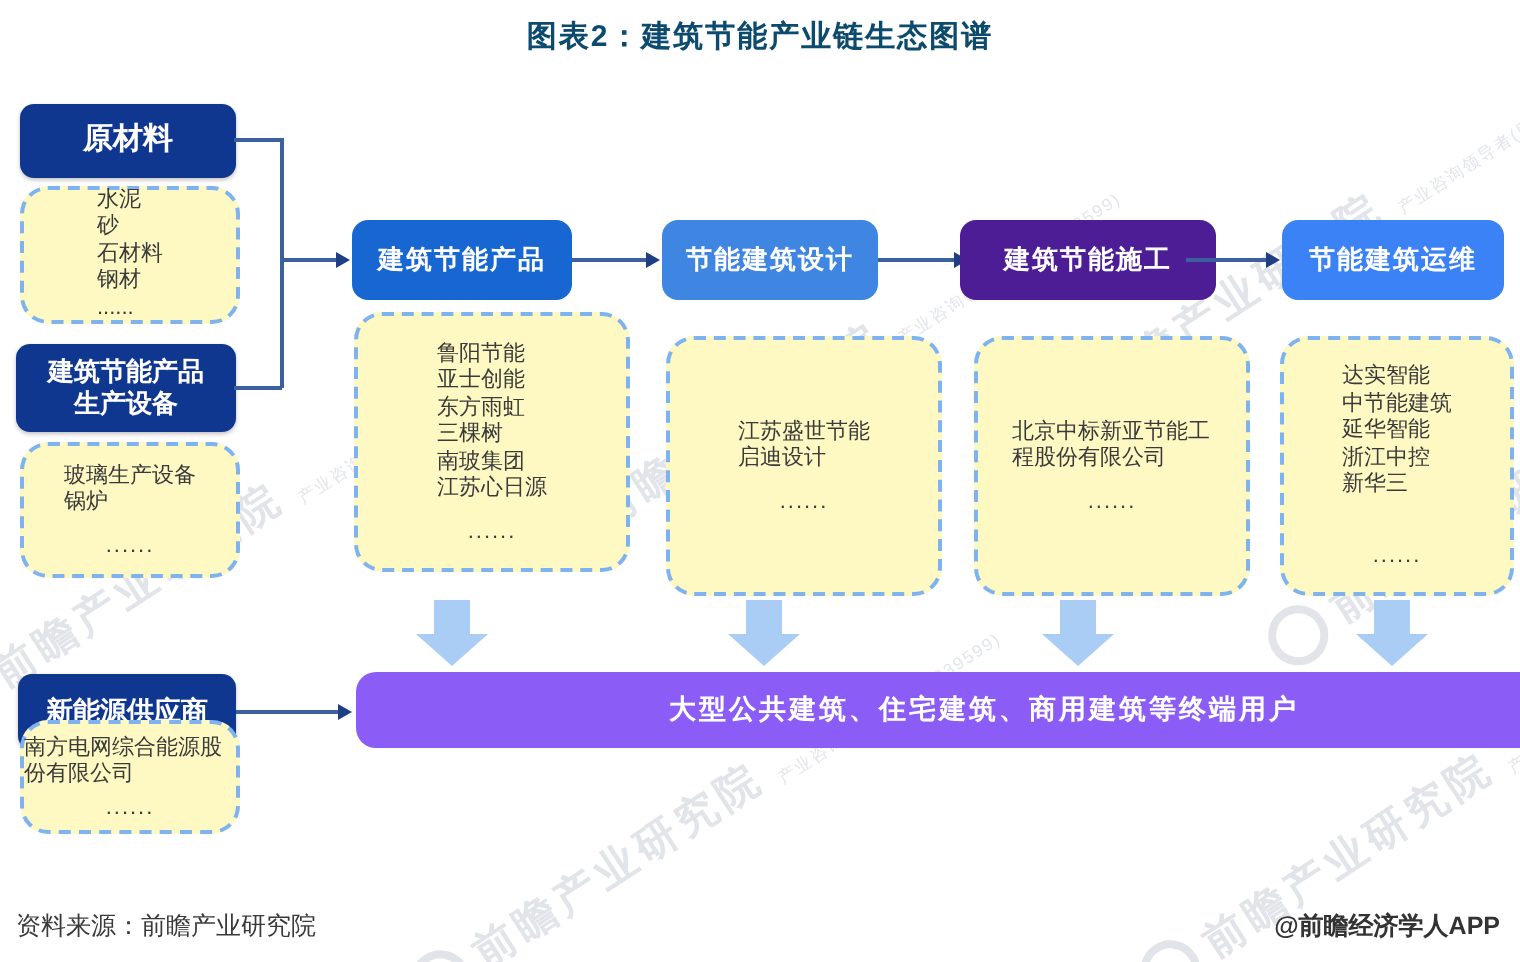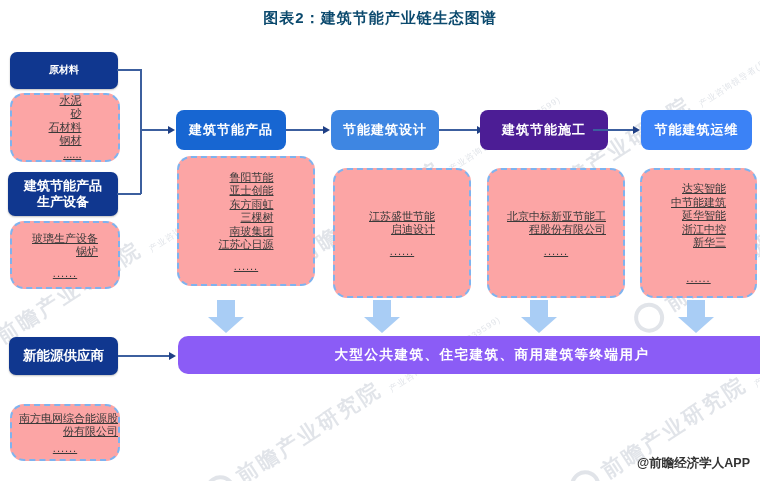--- a/index.html
+++ b/index.html
@@ -6,23 +6,23 @@
   .canvas{position:relative;width:760px;height:481px;background:#fff;overflow:hidden;
           font-family:"Liberation Sans","DejaVu Sans",sans-serif;}
   .title{position:absolute;left:0;top:9px;width:100%;text-align:center;
          font-size:15px;font-weight:700;color:#0c4a6e;letter-spacing:1px;}
   
   .navy{position:absolute;background:#10378f;border-radius:7px;color:#fff;
         font-weight:700;display:flex;align-items:center;justify-content:center;
         text-align:center;white-space:pre-line;line-height:1.25;
         box-shadow:0 1px 2px rgba(0,0,0,.25);}
   
-  .dash{position:absolute;border:2px dashed #7eb3ef;border-radius:14px;background:#fca5a5;
+  .dash{position:absolute;border:2px dashed #7eb3ef;border-radius:14px;background:#fef9c3;
         display:flex;flex-direction:column;align-items:center;justify-content:center;
-        text-align:right;color:#3a3a3a;text-decoration:underline;}
+        text-align:left;color:#3a3a3a;}
   .dash .list{white-space:pre-line;font-size:11px;line-height:13.5px;}
   .dash .dots{font-size:11px;line-height:11px;margin-top:9px;letter-spacing:1px;}
   
   .flow{position:absolute;top:110px;height:40px;border-radius:8px;color:#fff;
         font-weight:700;font-size:13px;display:flex;align-items:center;
         justify-content:center;letter-spacing:1px;}
   
   .hline{position:absolute;height:1.5px;background:#3c5f9e;}
   .vline{position:absolute;width:1.5px;background:#3c5f9e;}
   .ah{position:absolute;width:0;height:0;border-top:4px solid transparent;
@@ -80,39 +80,39 @@
   <div class="wm" style="left:545px;top:385px;">
     <span class="ring"></span>
     <span class="big">前瞻产业研究院</span>
     <span class="small">产业咨询领导者(股票:839599)</span>
   </div>
   <div class="wm" style="left:620px;top:255px;">
     <span class="ring"></span>
     <span class="big">前瞻产业研究院</span>
   </div>
 
-  <div class="navy" style="left:10px;top:52px;width:108px;height:37px;font-size:10px;">原材料</div>
+  <div class="navy" style="left:10px;top:52px;width:108px;height:37px;font-size:15px;">原材料</div>
   <div class="dash tight" style="left:10px;top:93px;width:106px;height:65px;">
     <div class="list">水泥
 砂
 石材料
 钢材
 ......</div>
   </div>
 
   <div class="navy" style="left:8px;top:172px;width:110px;height:44px;font-size:13px;">建筑节能产品
 生产设备</div>
   <div class="dash" style="left:10px;top:221px;width:106px;height:64px;">
     <div class="list">玻璃生产设备
 锅炉</div>
     <div class="dots">......</div>
   </div>
 
   <div class="navy" style="left:9px;top:337px;width:109px;height:38px;font-size:13.5px;">新能源供应商</div>
-  <div class="dash" style="left:10px;top:404px;width:106px;height:53px;">
+  <div class="dash" style="left:10px;top:360px;width:106px;height:53px;">
     <div class="list">南方电网综合能源股份有限公司</div>
     <div class="dots" style="margin-top:4px;">......</div>
   </div>
 
   <div class="hline" style="left:117px;top:69px;width:24px;"></div>
   <div class="vline" style="left:140px;top:69px;height:125px;"></div>
   <div class="hline" style="left:117px;top:193px;width:24px;"></div>
   <div class="hline" style="left:140px;top:129px;width:29px;"></div>
   <div class="ah" style="left:168px;top:126px;"></div>
 
@@ -172,15 +172,16 @@
   <div class="darr" style="left:678px;">
     <div class="shaft"></div>
       <div class="head"></div>
     </div>
 
   <div class="hline" style="left:118px;top:355px;width:52px;"></div>
   <div class="ah" style="left:169px;top:352px;"></div>
 
   <div class="endbar" style="background: #8b5cf6; padding-left: 28px;">大型公共建筑、住宅建筑、商用建筑等终端用户</div>
 
+  <div class="footer src">资料来源：前瞻产业研究院</div>
   <div class="footer credit">@前瞻经济学人APP</div>
 
 </div>
 
 </body></html>

